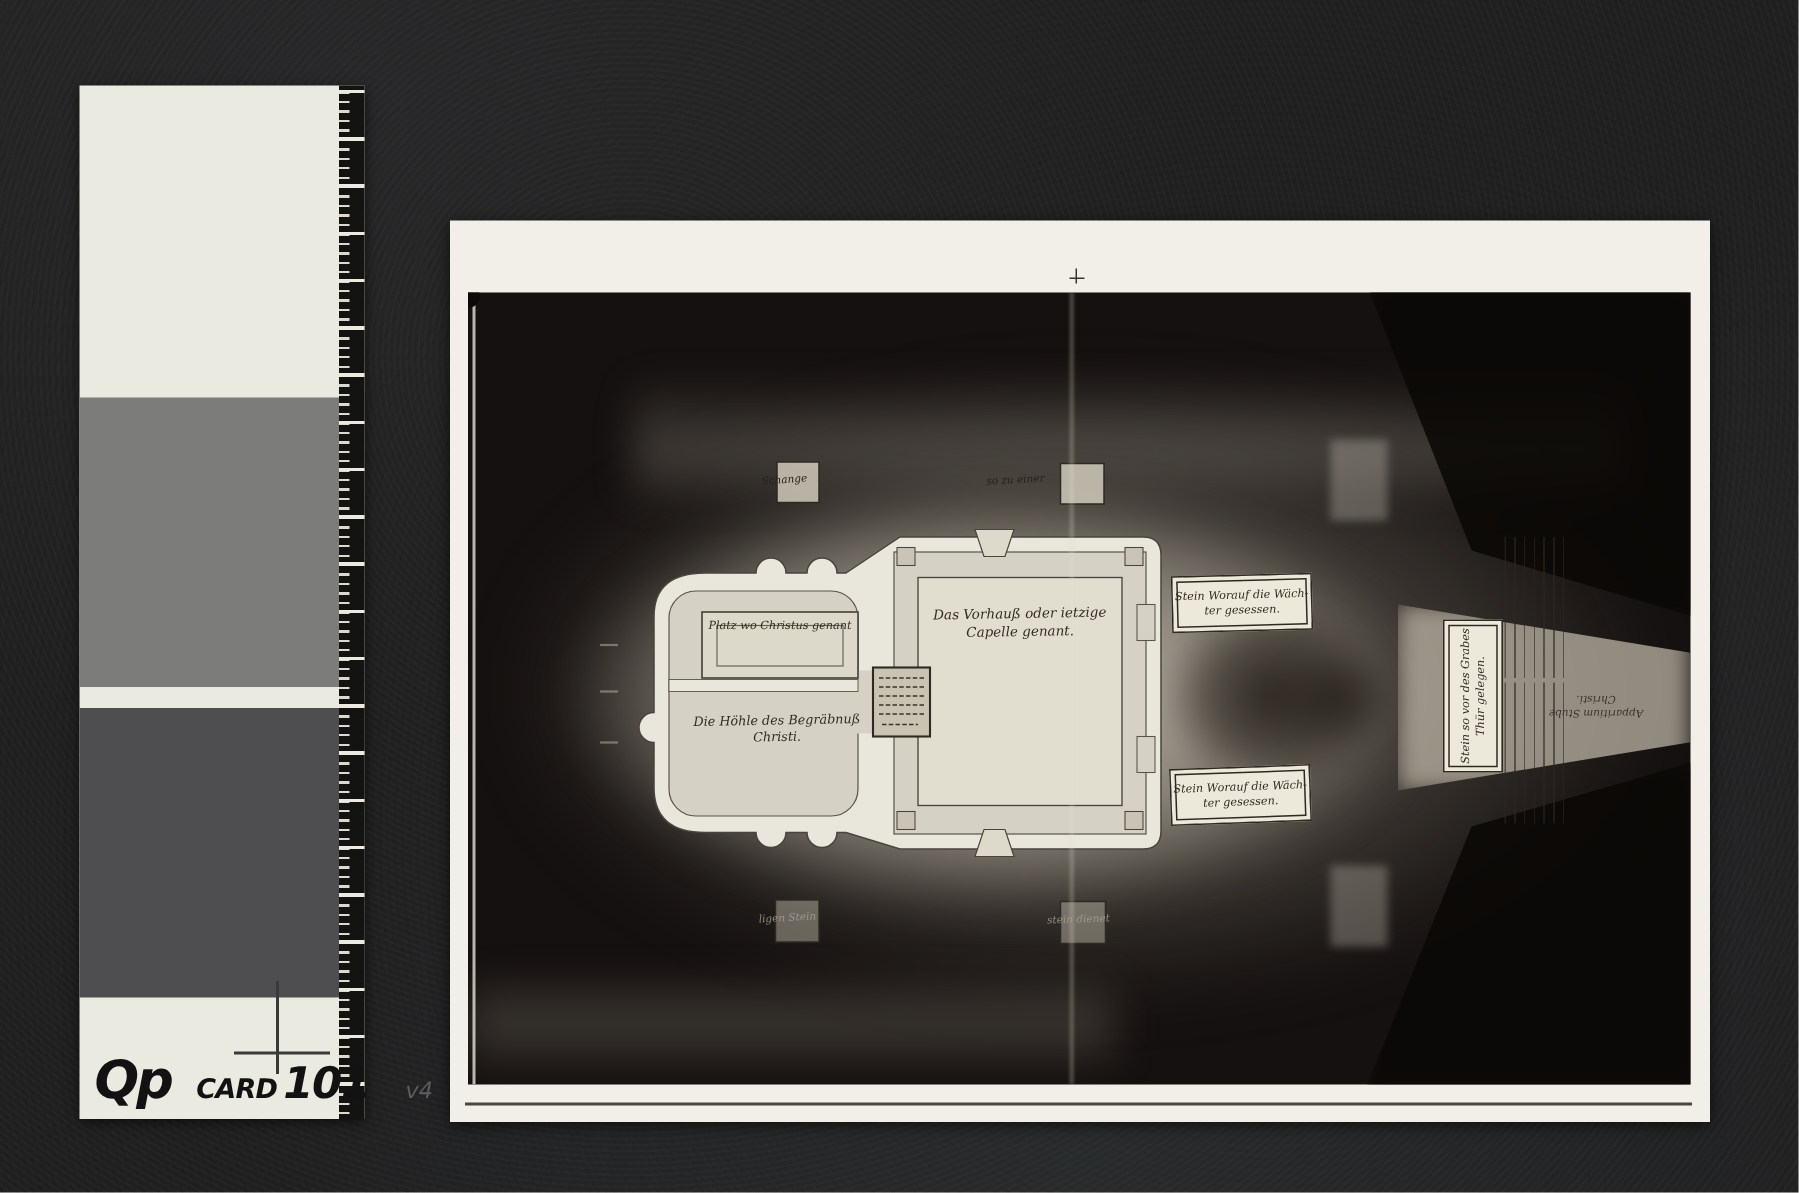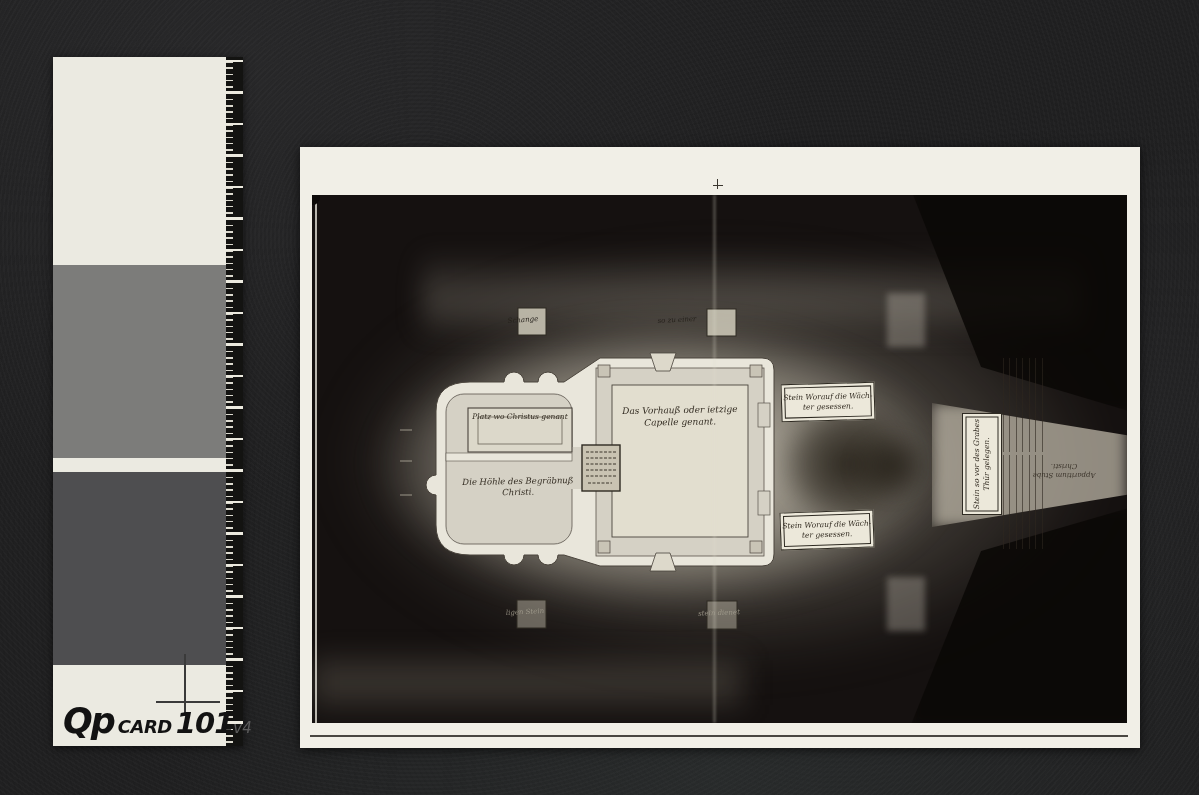--- a/index.html
+++ b/index.html
@@ -25,23 +25,23 @@
       background:repeating-linear-gradient(to bottom,#dcdacf 0 1.6px, transparent 1.6px 6.3px);}
   #ruler .ticks-long{position:absolute;left:0;top:3px;bottom:2px;width:17px;
       background:repeating-linear-gradient(to bottom,#eceadf 0 2.2px, transparent 2.2px 31.5px);}
   .crossline{position:absolute;background:#3a3a3a;}
   #cross-v{left:131px;top:597px;width:2px;height:62px;}
   #cross-h{left:103px;top:644px;width:64px;height:2px;}
   #qplogo{position:absolute;left:10px;bottom:5px;display:flex;align-items:baseline;
           font-style:italic;color:#121212;}
   #qplogo .q{font-size:35px;font-weight:900;letter-spacing:-2px;}
   #qplogo .p{font-size:35px;font-weight:900;letter-spacing:-1px;}
-  #qplogo .card{font-size:18px;font-weight:800;letter-spacing:-.5px;margin-left:3px;}
+  #qplogo .card{font-size:18px;font-weight:800;letter-spacing:-.5px;margin-left:16px;}
   #qplogo .num{font-size:29px;font-weight:900;margin-left:4px;letter-spacing:-1px;text-align:right;}
-  #qplogo .ver{font-size:15px;font-weight:400;color:#5c5c5c;margin-left:0;}
+  #qplogo .ver{font-size:15px;font-weight:400;color:#5c5c5c;margin-left:24px;}
   
   #photo{position:absolute;left:300px;top:147px;width:840px;height:601px;
          background:#f1efe7;box-shadow:0 2px 10px rgba(0,0,0,.65);}
   #border-cross-v{position:absolute;left:417px;top:32px;width:1px;height:10px;background:#3a362e;}
   #border-cross-h{position:absolute;left:413px;top:38px;width:10px;height:1px;background:#3a362e;}
   #plate-bottom-line{position:absolute;left:10px;top:588px;width:818px;height:2px;background:#2c2823;opacity:.85;}
   #photo-inner{position:absolute;left:12px;top:48px;width:815px;height:528px;
          background:#151110;overflow:hidden;}
   .layer{position:absolute;pointer-events:none;}
   #halo{left:20px;top:55px;width:780px;height:420px;filter:blur(22px);

